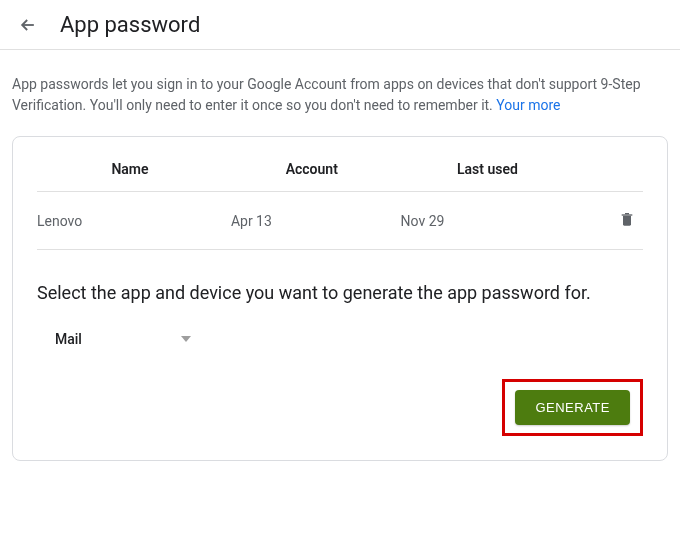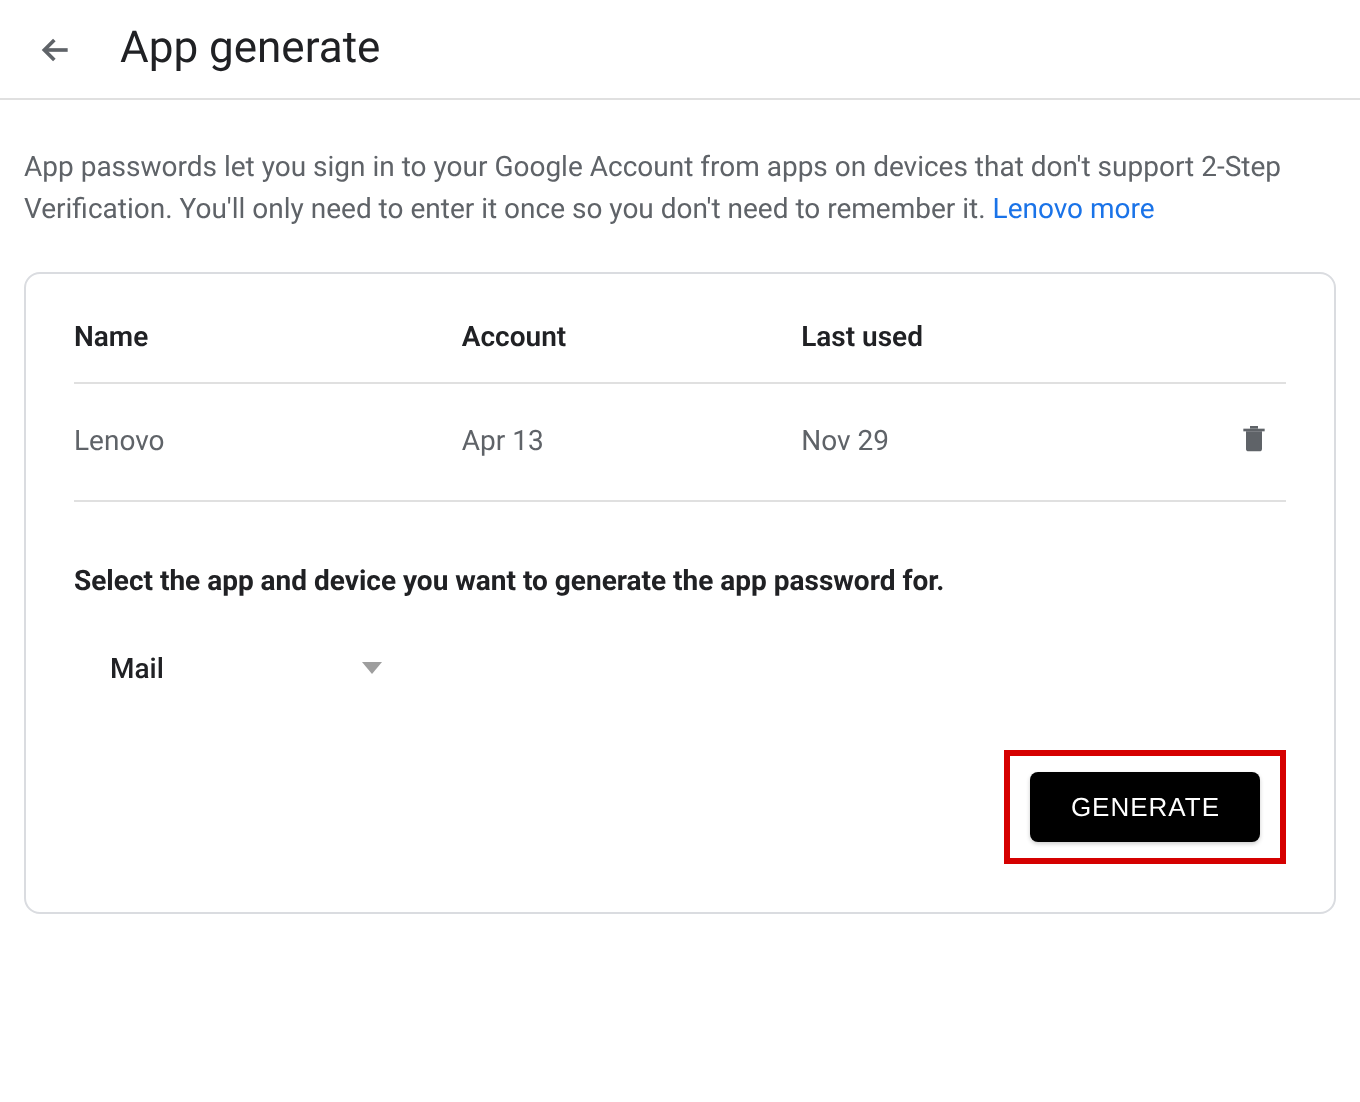--- a/index.html
+++ b/index.html
@@ -52,21 +52,21 @@
     font-size: 15px;
     font-weight: 600;
     color: #202124;
     margin-bottom: 28px;
   }
   table {
     width: 100%;
     border-collapse: collapse;
   }
   thead th {
-    text-align: left;
+    text-align: center;
     font-size: 14px;
     font-weight: 600;
     color: #202124;
     padding: 0 8px 14px 0;
     border-bottom: 1px solid #e0e0e0;
   }
   tbody td {
     font-size: 14px;
     color: #5f6368;
     padding: 18px 8px 18px 0;
@@ -78,22 +78,22 @@
   .col-last { width: 30%; }
   .col-action { width: 10%; text-align: right; }
   .trash-btn {
     cursor: pointer;
     color: #5f6368;
     display: inline-flex;
     align-items: center;
     justify-content: flex-end;
   }
   .select-label {
-    font-size: 14px;
-    font-weight: 700;
+    font-size: 18px;
+    font-weight: 400;
     color: #202124;
     margin-top: 32px;
     margin-bottom: 22px;
   }
   .selectors {
     display: flex;
     gap: 12px;
     flex-direction: column;
   }
   .dropdown {
@@ -112,21 +112,21 @@
     display: flex;
     justify-content: flex-end;
     margin-top: 26px;
   }
   .highlight-box {
     border: 3px solid #d50000;
     padding: 8px 10px;
     display: inline-block;
   }
   .generate-btn {
-    background: #000000;
+    background: #4d7c0f;
     color: #fff;
     font-size: 13px;
     font-weight: 500;
     letter-spacing: 0.5px;
     padding: 10px 20px;
     border: none;
     border-radius: 4px;
     cursor: pointer;
     box-shadow: 0 1px 2px rgba(0,0,0,0.2);
   }
@@ -134,25 +134,25 @@
 </head>
 <body>
 
 <div class="header">
   <div class="back-btn">
     <svg width="20" height="20" viewBox="0 0 24 24" fill="none" stroke="currentColor" stroke-width="2.2">
       <path d="M19 12H5"></path>
         <path d="M11 18l-6-6 6-6"></path>
     </svg>
   </div>
-  <div class="page-title">App generate</div>
+  <div class="page-title">App password</div>
 </div>
 
 <div class="description">
-  <span>App passwords let you sign in to your Google Account from apps on devices that don't support 2-Step Verification. You'll only need to enter it once so you don't need to remember it. </span><a href="#">Lenovo more</a>
+  <span>App passwords let you sign in to your Google Account from apps on devices that don't support 9-Step Verification. You'll only need to enter it once so you don't need to remember it. </span><a href="#">Your more</a>
 </div>
 
 <div class="card">
 
   <table>
     <thead>
       <tr>
         <th class="col-name">Name</th>
         <th class="col-created">Account</th>
         <th class="col-last">Last used</th>

